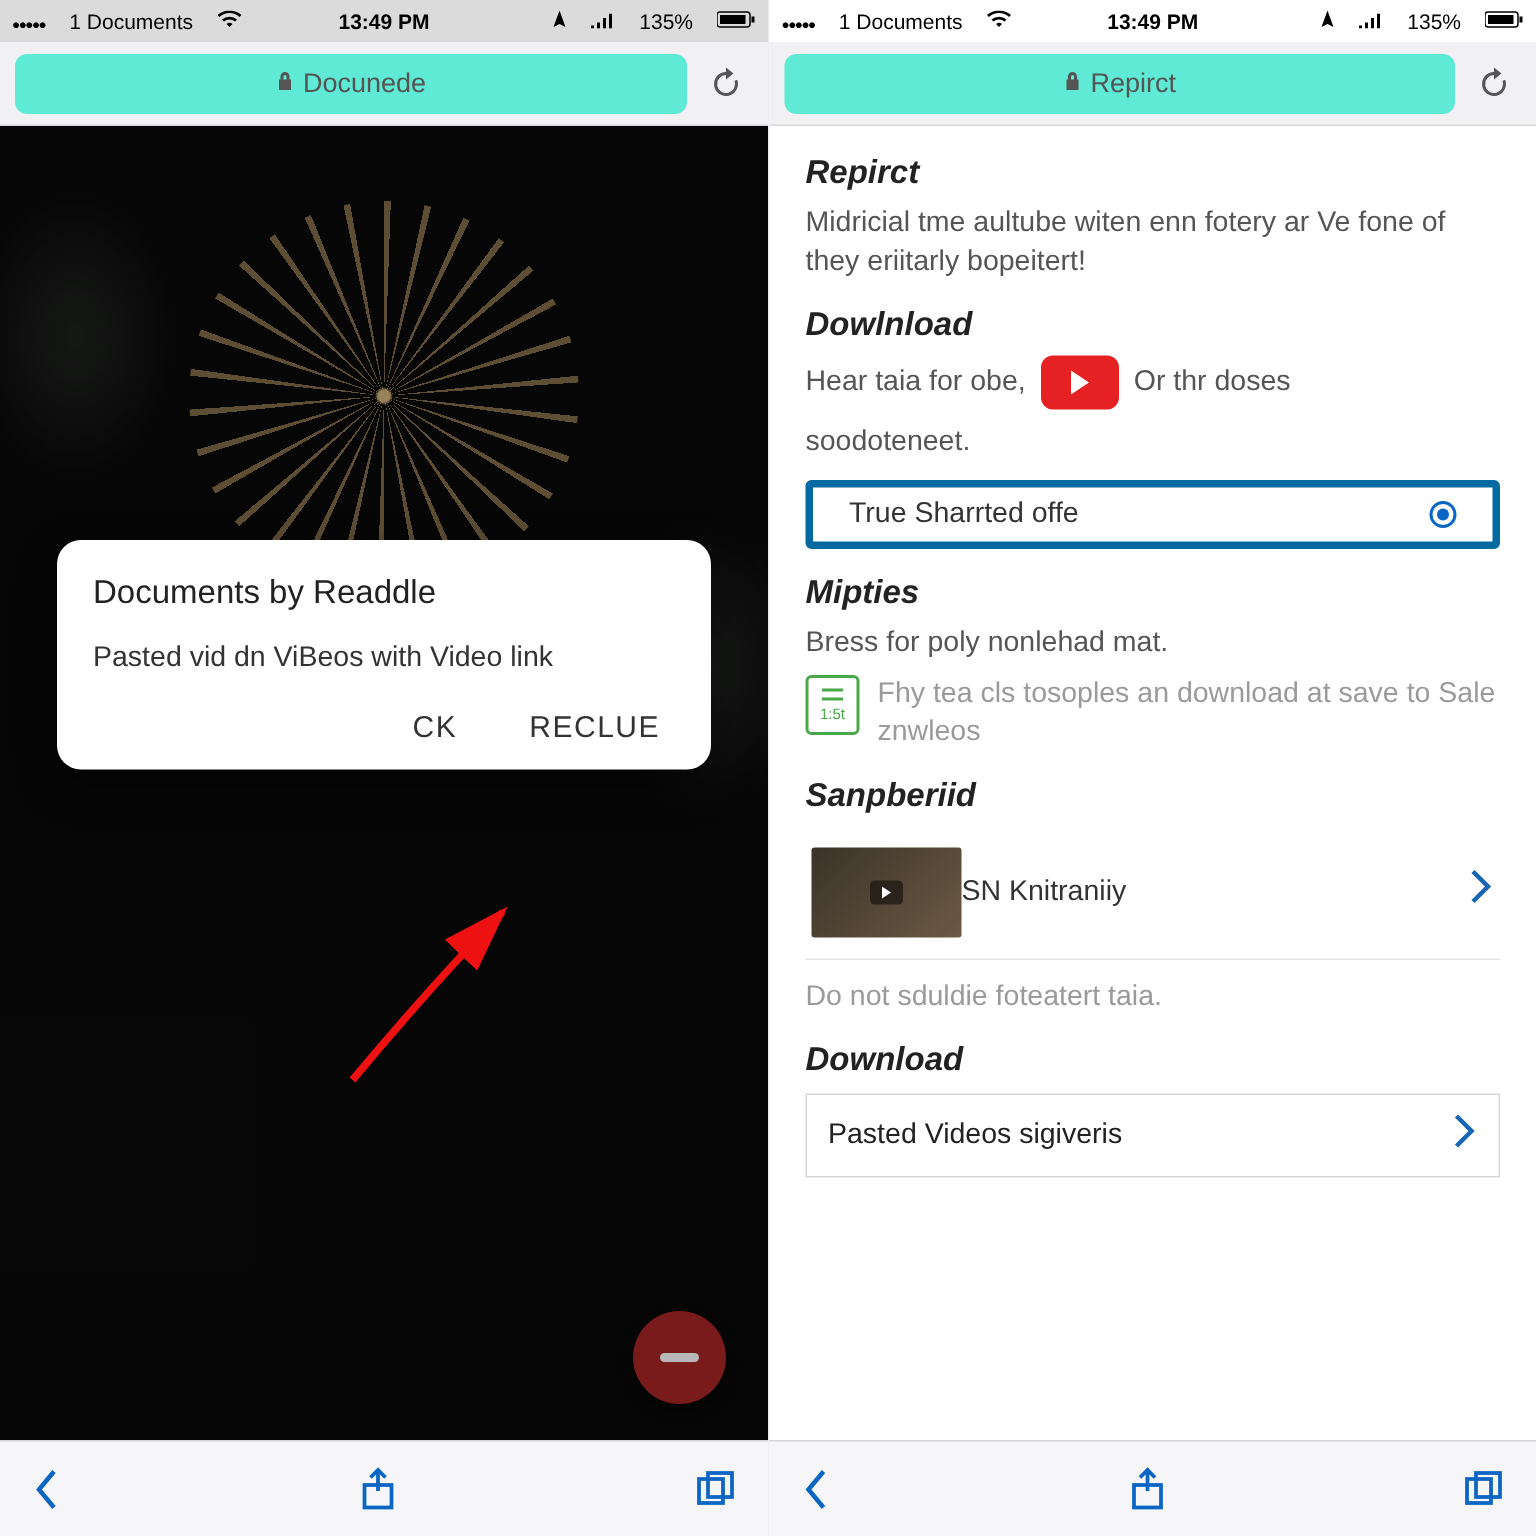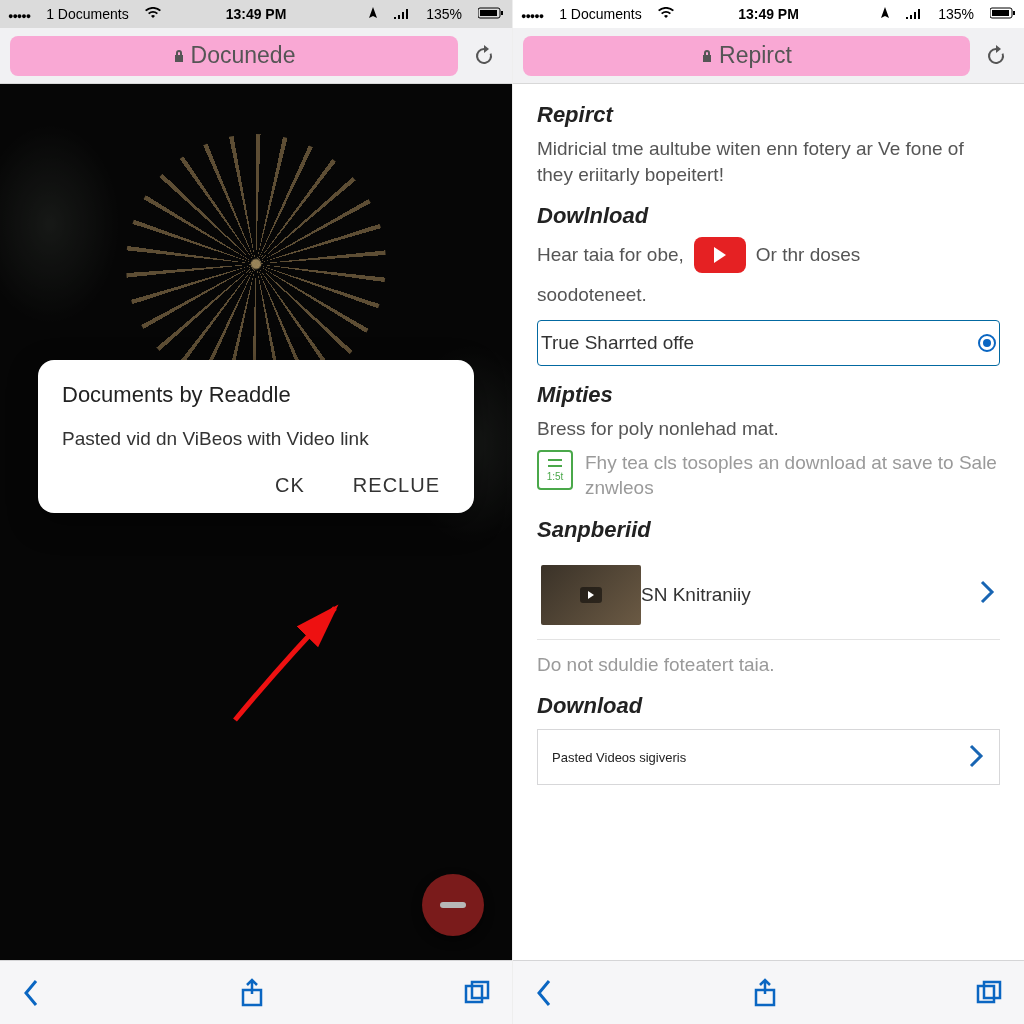--- a/index.html
+++ b/index.html
@@ -41,28 +41,28 @@
   display: flex;
   align-items: center;
   padding: 8px 10px 8px 10px;
   gap: 8px;
   background: #f1f1f3;
   border-bottom: 1px solid #d8d8d8;
 }
 .addr-pill {
   flex: 1;
   height: 40px;
-  background: #f9a8d4;
+  background: #5eead4;
   border-radius: 8px;
   display: flex;
   align-items: center;
   justify-content: center;
   gap: 6px;
   color: #555;
-  font-size: 23px;
+  font-size: 18px;
 }
 .refresh-btn {
   width: 36px;
   height: 36px;
   display: flex;
   align-items: center;
   justify-content: center;
   color: #555;
 }
 
@@ -168,23 +168,23 @@
 .yt-row { display: flex; align-items: center; gap: 10px; margin: 8px 0 19px; }
 .yt-logo {
   width: 52px; height: 36px; background: #e52123; border-radius: 8px;
   display: flex; align-items: center; justify-content: center;
 }
 .yt-logo::after {
   content: ""; width: 0; height: 0;
   border-left: 12px solid #fff; border-top: 8px solid transparent; border-bottom: 8px solid transparent;
 }
 .input-row {
-  border: 1px solid #0369a1; border-radius: 4px;
+  border: 5px solid #0369a1; border-radius: 4px;
   height: 46px; display: flex; align-items: center; justify-content: space-between;
-  padding: 0 3px; margin-bottom: 12px; color: #333; font-size: 19px;
+  padding: 0 24px; margin-bottom: 12px; color: #333; font-size: 19px;
 }
 .radio {
   width: 18px; height: 18px; border: 2px solid #0a66c2; border-radius: 50%;
   display: inline-flex; align-items: center; justify-content: center;
 }
 .radio::after { content:""; width:8px; height:8px; background:#0a66c2; border-radius:50%; }
 
 .tile-row { display: flex; gap: 12px; align-items: flex-start; margin: 8px 0 12px; }
 .green-ico {
   width: 36px; height: 40px; border: 2px solid #4aa84a; border-radius: 4px;
@@ -201,21 +201,21 @@
 .thumb {
   width:100px; height:60px; background: linear-gradient(135deg,#3a3228,#6b5a44);
   border-radius:2px; position:relative; display:flex; align-items:center; justify-content:center;
 }
 .thumb .play { width:22px; height:16px; background:rgba(0,0,0,0.5); border-radius:3px; display:flex;align-items:center;justify-content:center;}
 .thumb .play::after{content:"";border-left:6px solid #fff;border-top:4px solid transparent;border-bottom:4px solid transparent;}
 .arrow-right { margin-left:auto; color:#1865b3; font-size:24px; }
 
 .list-row {
   border:1px solid #d7d7d9; height:56px; display:flex; align-items:center;
-  justify-content:space-between; padding:0 14px; font-size:13px; margin-top:10px;
+  justify-content:space-between; padding:0 14px; font-size:19px; margin-top:10px;
 }
 
 .chev { color:#1865b3; }
 
 </style>
 </head>
 <body>
 
 <div class="pane pane-left">
   <div class="dim-status"></div>

